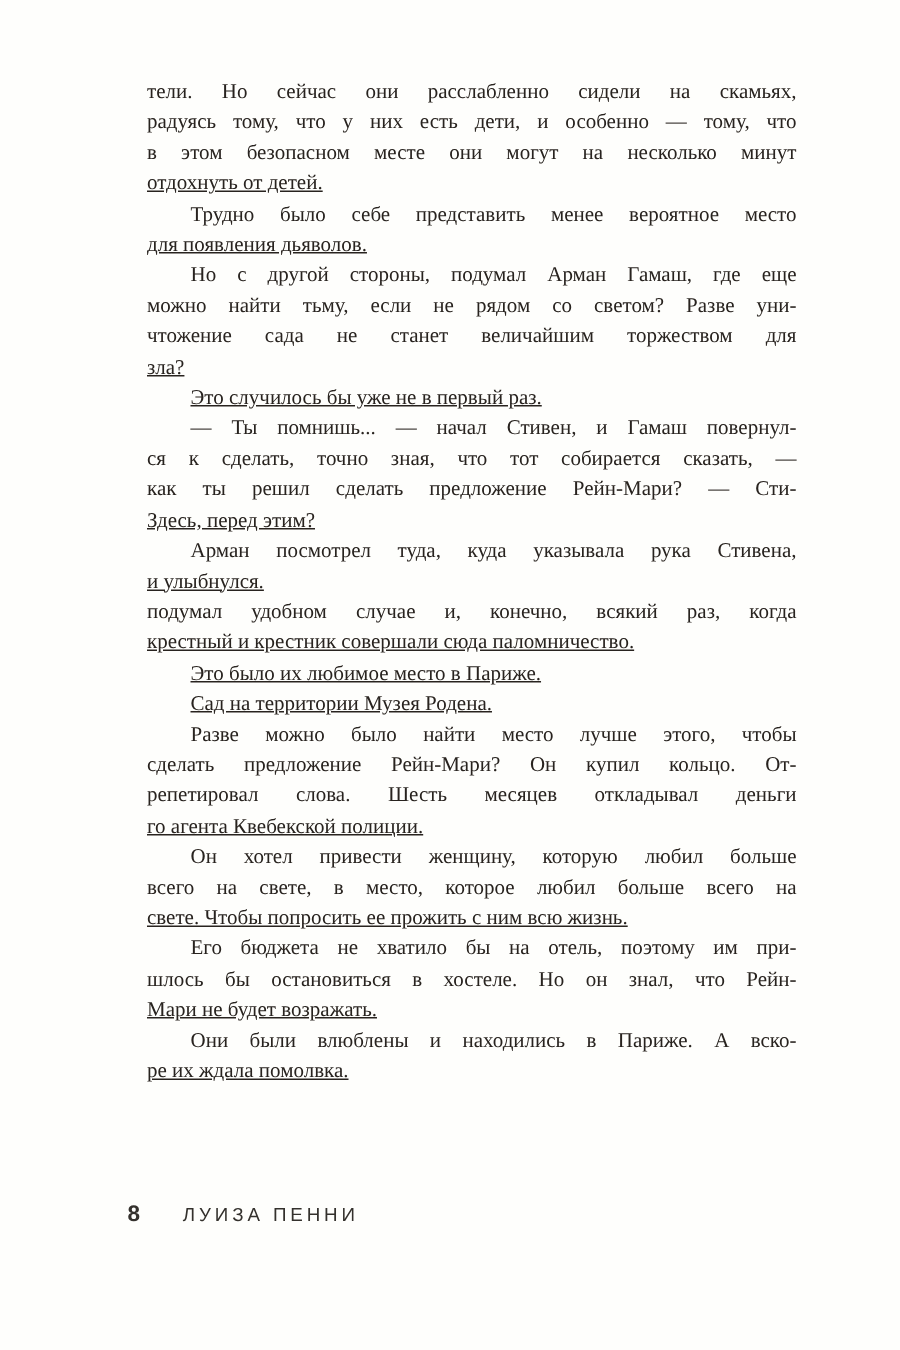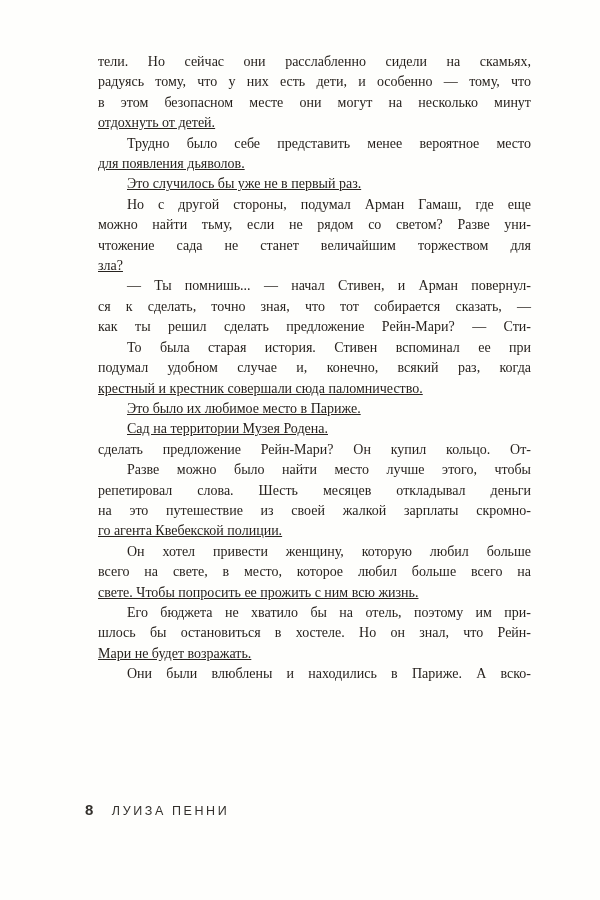--- a/index.html
+++ b/index.html
@@ -42,21 +42,21 @@
     align-items: baseline;
     color: var(--footer);
     font-family: "Liberation Sans", "DejaVu Sans", sans-serif;
   }
   .pagenum {
     font-weight: 700;
     font-size: 15px;
     letter-spacing: 0.5px;
   }
   .author {
-    margin-left: 18px;
+    margin-left: 28px;
     font-size: 12.5px;
     letter-spacing: 2.6px;
     font-weight: 400;
   }
 </style>
 </head>
 <body>
 
 <div class="page">
   <div class="text-block" id="text-block">
@@ -64,62 +64,66 @@
         <div class="line first">тели. Но сейчас они расслабленно сидели на скамьях,</div>
         <div class="line">радуясь тому, что у них есть дети, и особенно — тому, что</div>
         <div class="line">в этом безопасном месте они могут на несколько минут</div>
         <div class="line last">отдохнуть от детей.</div>
       </div>
       <div class="para indent">
         <div class="line first">Трудно было себе представить менее вероятное место</div>
         <div class="line last">для появления дьяволов.</div>
       </div>
       <div class="para indent">
-        <div class="line first last">Это случилось бы уже не в первый раз.</div>
-      </div>
-      <div class="para indent">
         <div class="line first">Но с другой стороны, подумал Арман Гамаш, где еще</div>
         <div class="line">можно найти тьму, если не рядом со светом? Разве уни-</div>
         <div class="line">чтожение сада не станет величайшим торжеством для</div>
         <div class="line last">зла?</div>
       </div>
       <div class="para indent">
-        <div class="line first">—  Ты помнишь... — начал Стивен, и Арман повернул-</div>
+        <div class="line first last">Это случилось бы уже не в первый раз.</div>
+      </div>
+      <div class="para indent">
+        <div class="line first">—  Ты помнишь... — начал Стивен, и Гамаш повернул-</div>
         <div class="line">ся к сделать, точно зная, что тот собирается сказать, —</div>
         <div class="line">как ты решил сделать предложение Рейн-Мари? — Сти-</div>
+        <div class="line last">Здесь, перед этим?</div>
       </div>
       <div class="para indent">
-        <div class="line first">То была старая история. Стивен вспоминал ее при</div>
+        <div class="line first">Арман посмотрел туда, куда указывала рука Стивена,</div>
+        <div class="line last">и улыбнулся.</div>
+      </div>
+      <div class="para indent">
         <div class="line">подумал удобном случае и, конечно, всякий раз, когда</div>
         <div class="line last">крестный и крестник совершали сюда паломничество.</div>
       </div>
       <div class="para indent">
         <div class="line first last">Это было их любимое место в Париже.</div>
       </div>
       <div class="para indent">
         <div class="line first last">Сад на территории Музея Родена.</div>
       </div>
       <div class="para indent">
+        <div class="line first">Разве можно было найти место лучше этого, чтобы</div>
         <div class="line">сделать предложение Рейн-Мари? Он купил кольцо. От-</div>
-        <div class="line first">Разве можно было найти место лучше этого, чтобы</div>
         <div class="line">репетировал слова. Шесть месяцев откладывал деньги</div>
-        <div class="line">на это путешествие из своей жалкой зарплаты скромно-</div>
         <div class="line last">го агента Квебекской полиции.</div>
       </div>
       <div class="para indent">
         <div class="line first">Он хотел привести женщину, которую любил больше</div>
         <div class="line">всего на свете, в место, которое любил больше всего на</div>
         <div class="line last">свете. Чтобы попросить ее прожить с ним всю жизнь.</div>
       </div>
       <div class="para indent">
         <div class="line first">Его бюджета не хватило бы на отель, поэтому им при-</div>
         <div class="line">шлось бы остановиться в хостеле. Но он знал, что Рейн-</div>
         <div class="line last">Мари не будет возражать.</div>
       </div>
       <div class="para indent">
         <div class="line first">Они были влюблены и находились в Париже. А вско-</div>
+        <div class="line last">ре их ждала помолвка.</div>
       </div>
     </div>
   <div class="footer">
     <span class="pagenum">8</span>
     <span class="author">ЛУИЗА ПЕННИ</span>
   </div>
 </div>
 
 </body></html>

